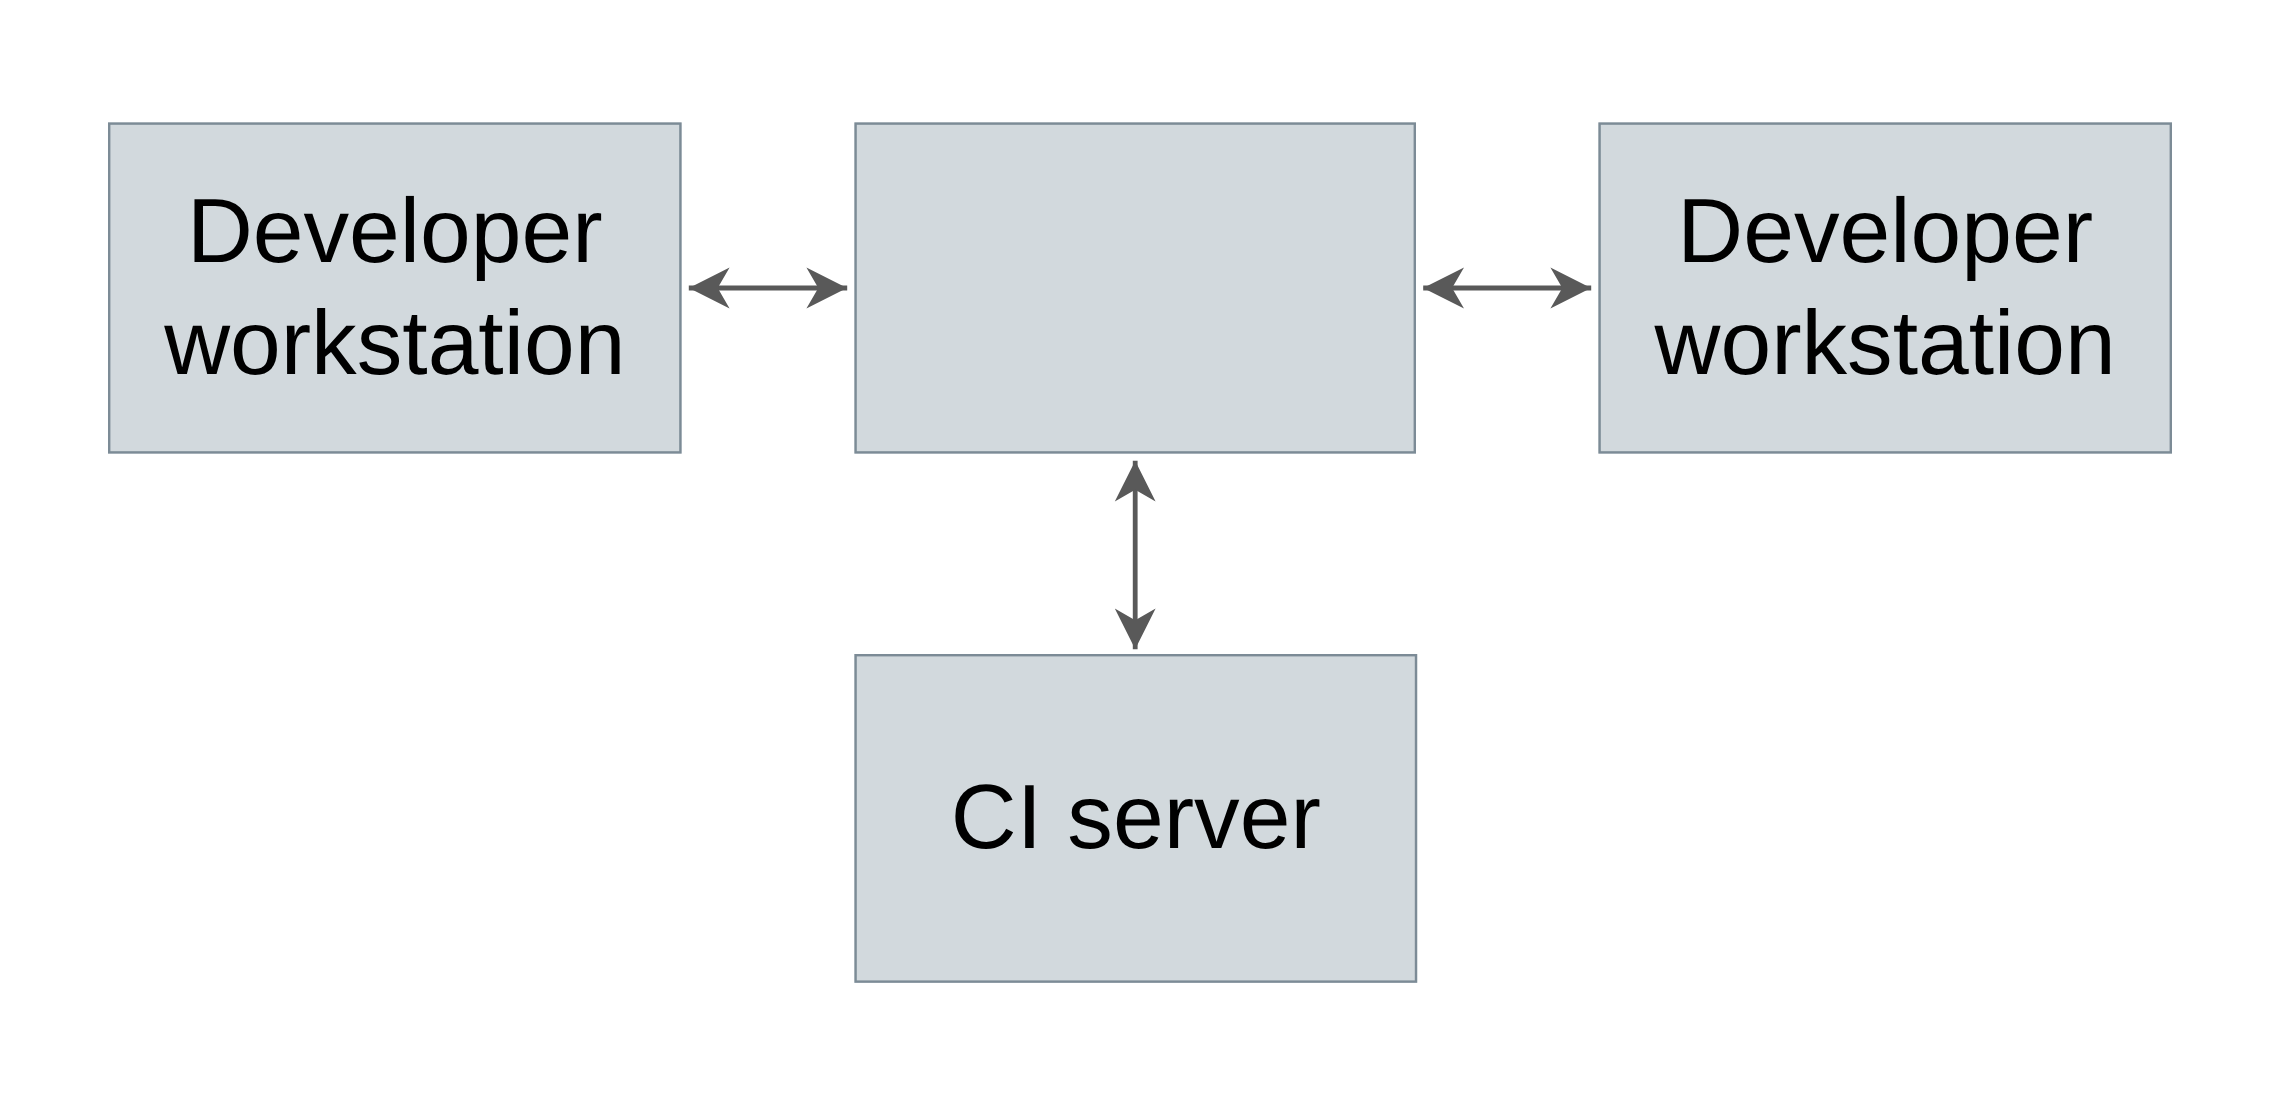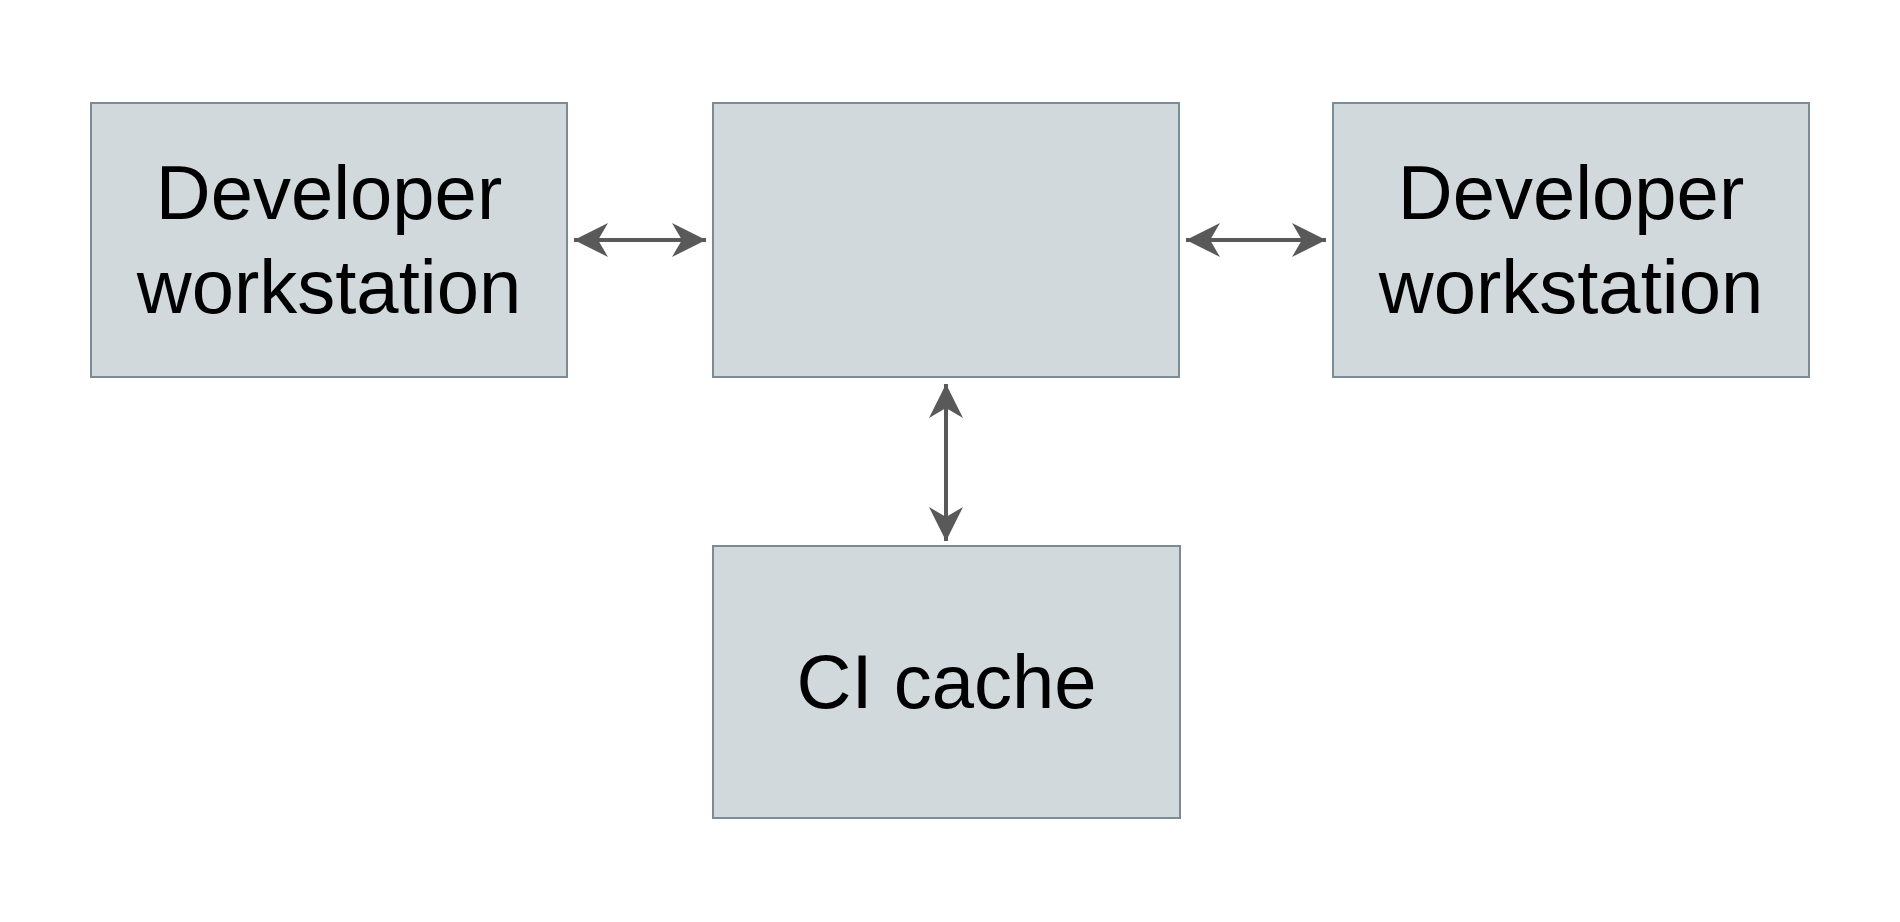--- a/index.html
+++ b/index.html
@@ -54,21 +54,21 @@
 
   <div class="node" id="node-cache">
   </div>
 
   <div class="node" id="node-dev-right">
     <span>Developer</span>
     <span>workstation</span>
   </div>
 
   <div class="node" id="node-ci">
-    <span>CI cache</span>
+    <span>CI server</span>
   </div>
 
   <svg class="edges-layer" width="1900" height="922" viewBox="0 0 1900 922" xmlns="http://www.w3.org/2000/svg">
     <defs>
       <marker id="barb-end" viewBox="0 0 12 12" refX="12" refY="6" markerWidth="8.5" markerHeight="9.5" orient="auto">
         <path d="M0,0 L12,6 L0,12 L3.5,6 Z" fill="#595959"></path>
       </marker>
       <marker id="barb-start" viewBox="0 0 12 12" refX="12" refY="6" markerWidth="8.5" markerHeight="9.5" orient="auto-start-reverse">
         <path d="M0,0 L12,6 L0,12 L3.5,6 Z" fill="#595959"></path>
       </marker>

